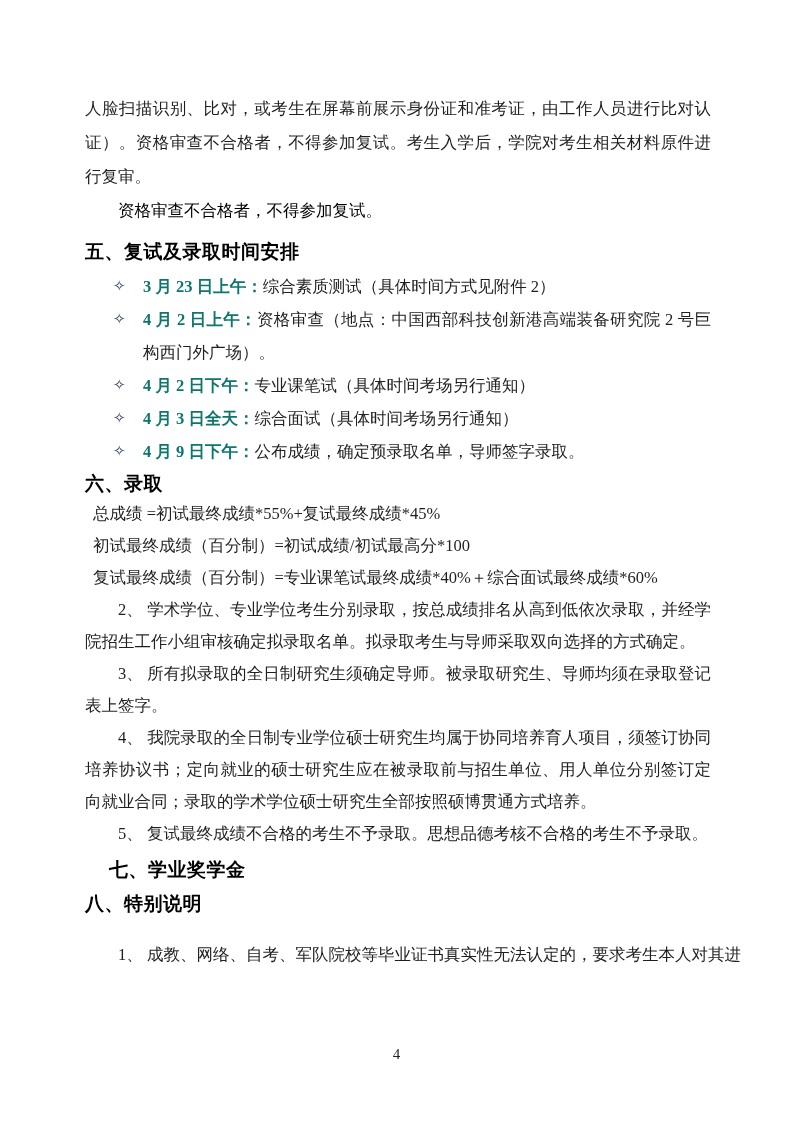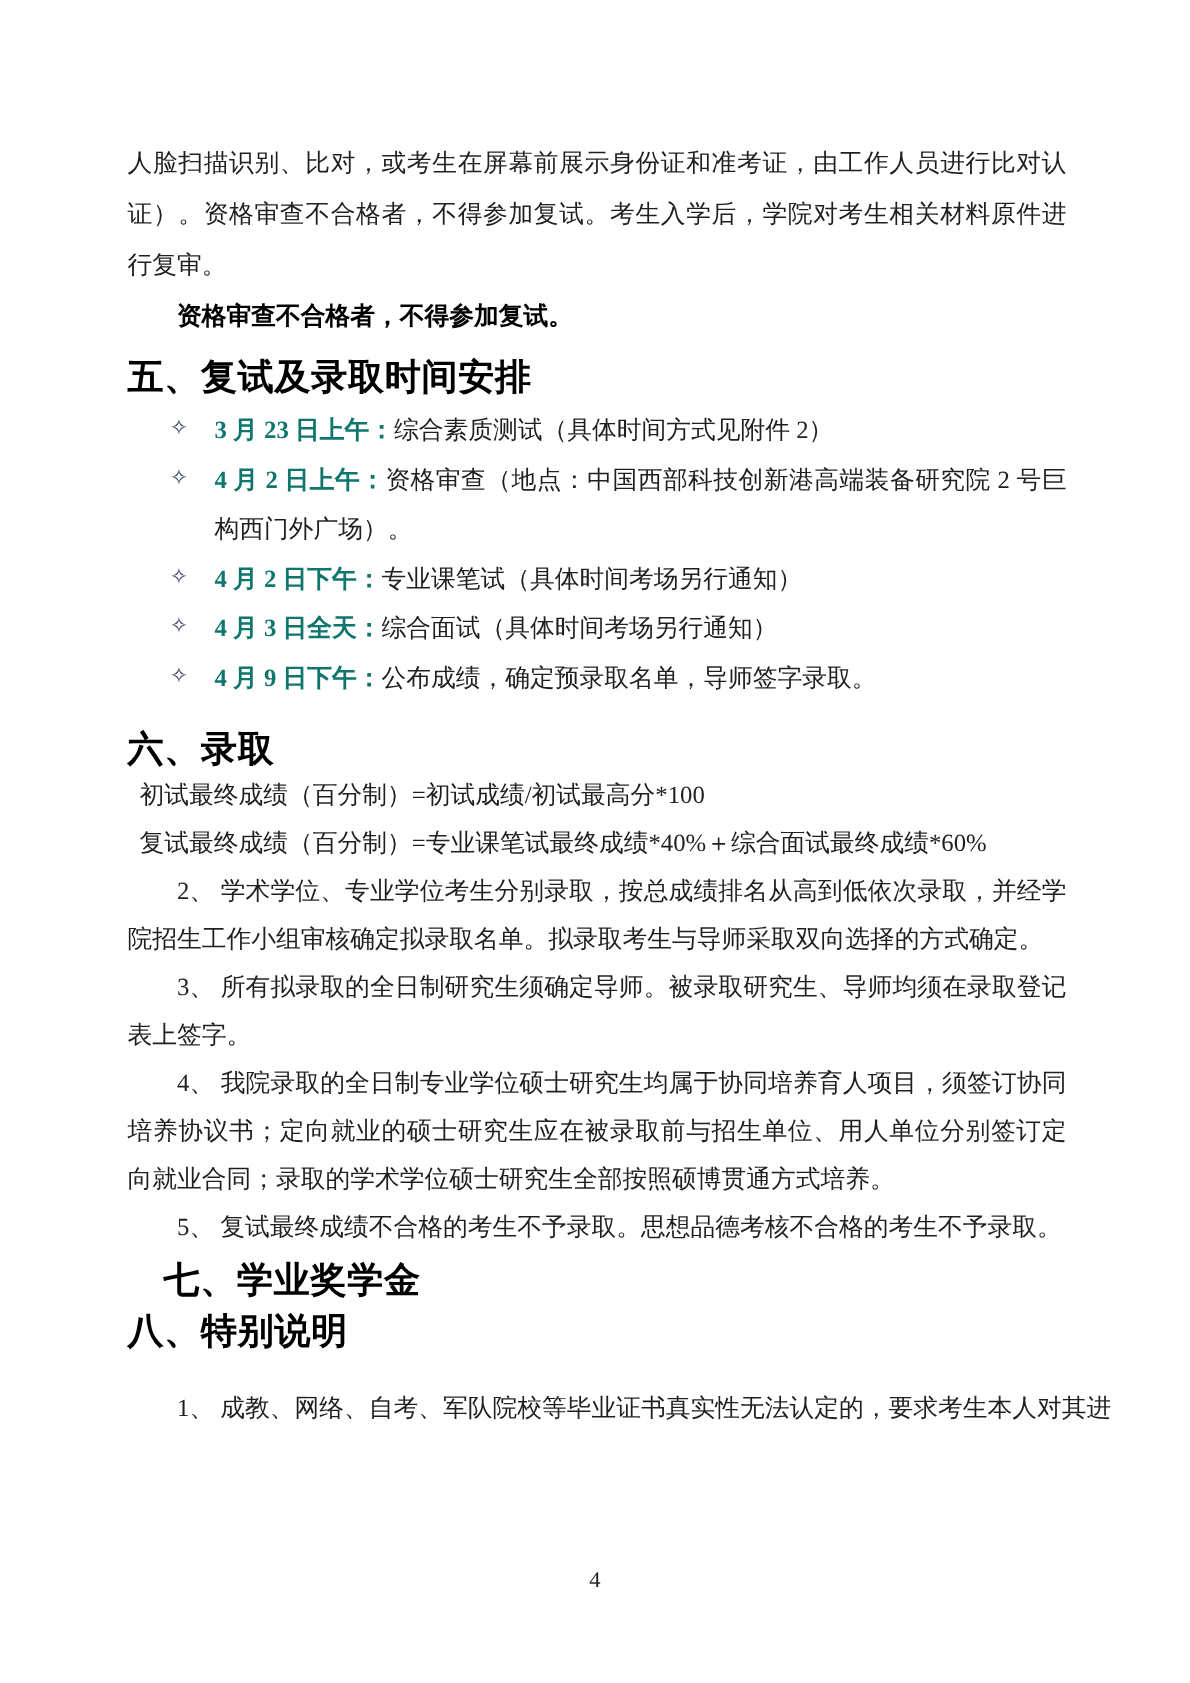--- a/index.html
+++ b/index.html
@@ -21,34 +21,34 @@
     width: 626px;
     font-size: 16.5px;
   }
   p { margin: 0; }
   .body-par {
     line-height: 34px;
     text-align: justify;
   }
   .bold-note {
     line-height: 34px;
-    font-weight: bold;
+    font-weight: normal;
     color: #000;
     text-indent: 2em;
   }
   h2.sec-heading {
     margin: 10px 0 0 0;
     font-family: "Liberation Sans", "DejaVu Sans", sans-serif;
-    font-size: 24px;
+    font-size: 19px;
     line-height: 28px;
     font-weight: bold;
     color: #000000;
     letter-spacing: 0.5px;
   }
-  h2.h6 { margin-top: 18px; }
+  h2.h6 { margin-top: 2px; }
   h2.h7 { margin-top: 6px; margin-left: 24px; }
   h2.h8 { margin-top: 6px; }
   ul.schedule {
     list-style: none;
     margin: 4px 0 0 0;
     padding: 0;
   }
   ul.schedule li {
     position: relative;
     padding-left: 58px;
@@ -132,20 +132,21 @@
         <span class="bullet">✧</span>
         <span class="time">4 月 3 日全天：</span><span>综合面试（具体时间考场另行通知）</span>
       </li>
       <li>
         <span class="bullet">✧</span>
         <span class="time">4 月 9 日下午：</span><span>公布成绩，确定预录取名单，导师签字录取。</span>
       </li>
     </ul>
 
     <h2 class="sec-heading h6">六、录取</h2>
+    <p class="formula">总成绩 =初试最终成绩*55%+复试最终成绩*45%</p>
     <p class="formula">初试最终成绩（百分制）=初试成绩/初试最高分*100</p>
     <p class="formula">复试最终成绩（百分制）=专业课笔试最终成绩*40%＋综合面试最终成绩*60%</p>
     <p class="num-par">2、 学术学位、专业学位考生分别录取，按总成绩排名从高到低依次录取，并经学院招生工作小组审核确定拟录取名单。拟录取考生与导师采取双向选择的方式确定。</p>
     <p class="num-par">3、 所有拟录取的全日制研究生须确定导师。被录取研究生、导师均须在录取登记表上签字。</p>
     <p class="num-par">4、 我院录取的全日制专业学位硕士研究生均属于协同培养育人项目，须签订协同培养协议书；定向就业的硕士研究生应在被录取前与招生单位、用人单位分别签订定向就业合同；录取的学术学位硕士研究生全部按照硕博贯通方式培养。</p>
     <p class="num-par">5、 复试最终成绩不合格的考生不予录取。思想品德考核不合格的考生不予录取。</p>
 
     <h2 class="sec-heading h7">七、学业奖学金</h2>
 
     <h2 class="sec-heading h8">八、特别说明</h2>

